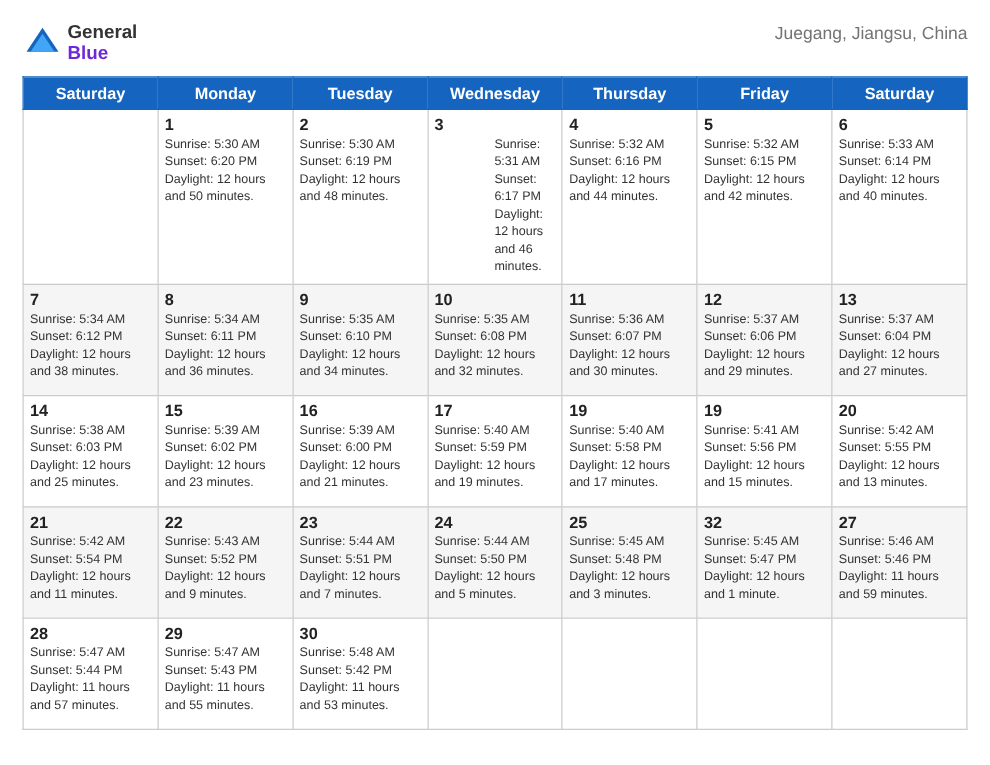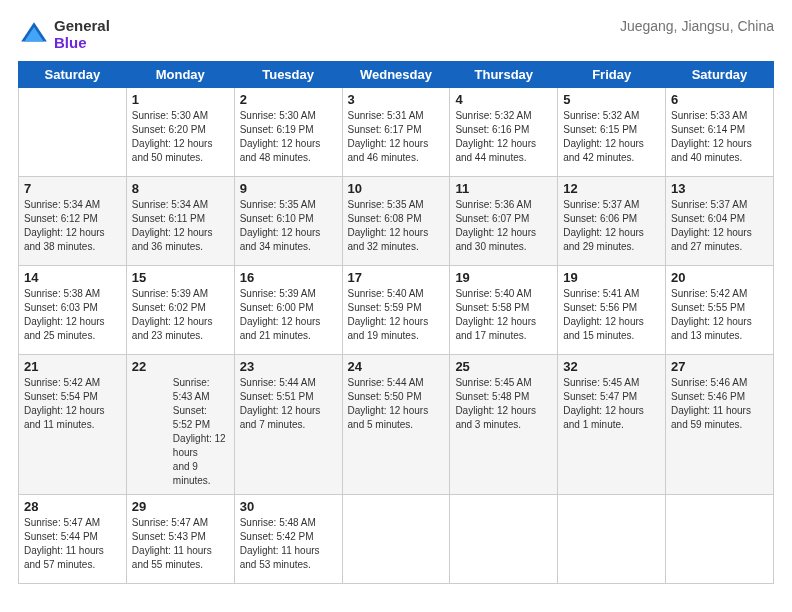--- a/index.html
+++ b/index.html
@@ -144,21 +144,21 @@
           </td>
           <td>
             <span class="day-num">2</span>
             <div class="cell-info" style="white-space: pre-line;">Sunrise: 5:30 AM
 Sunset: 6:19 PM
 Daylight: 12 hours
 and 48 minutes.</div>
           </td>
           <td>
             <span class="day-num">3</span>
-            <div class="cell-info" style="white-space: pre-line;">Sunrise: 5:31 AM
+            <div class="cell-info" style="white-space: pre-line; margin-left: 48px;">Sunrise: 5:31 AM
 Sunset: 6:17 PM
 Daylight: 12 hours
 and 46 minutes.</div>
           </td>
           <td>
             <span class="day-num">4</span>
             <div class="cell-info" style="white-space: pre-line;">Sunrise: 5:32 AM
 Sunset: 6:16 PM
 Daylight: 12 hours
 and 44 minutes.</div>
@@ -283,21 +283,21 @@
         <tr class="row-alt">
           <td>
             <span class="day-num">21</span>
             <div class="cell-info" style="white-space: pre-line;">Sunrise: 5:42 AM
 Sunset: 5:54 PM
 Daylight: 12 hours
 and 11 minutes.</div>
           </td>
           <td>
             <span class="day-num">22</span>
-            <div class="cell-info" style="white-space: pre-line; margin-left: 41px;">Sunrise: 5:43 AM
+            <div class="cell-info" style="white-space: pre-line;">Sunrise: 5:43 AM
 Sunset: 5:52 PM
 Daylight: 12 hours
 and 9 minutes.</div>
           </td>
           <td>
             <span class="day-num">23</span>
             <div class="cell-info" style="white-space: pre-line;">Sunrise: 5:44 AM
 Sunset: 5:51 PM
 Daylight: 12 hours
 and 7 minutes.</div>

